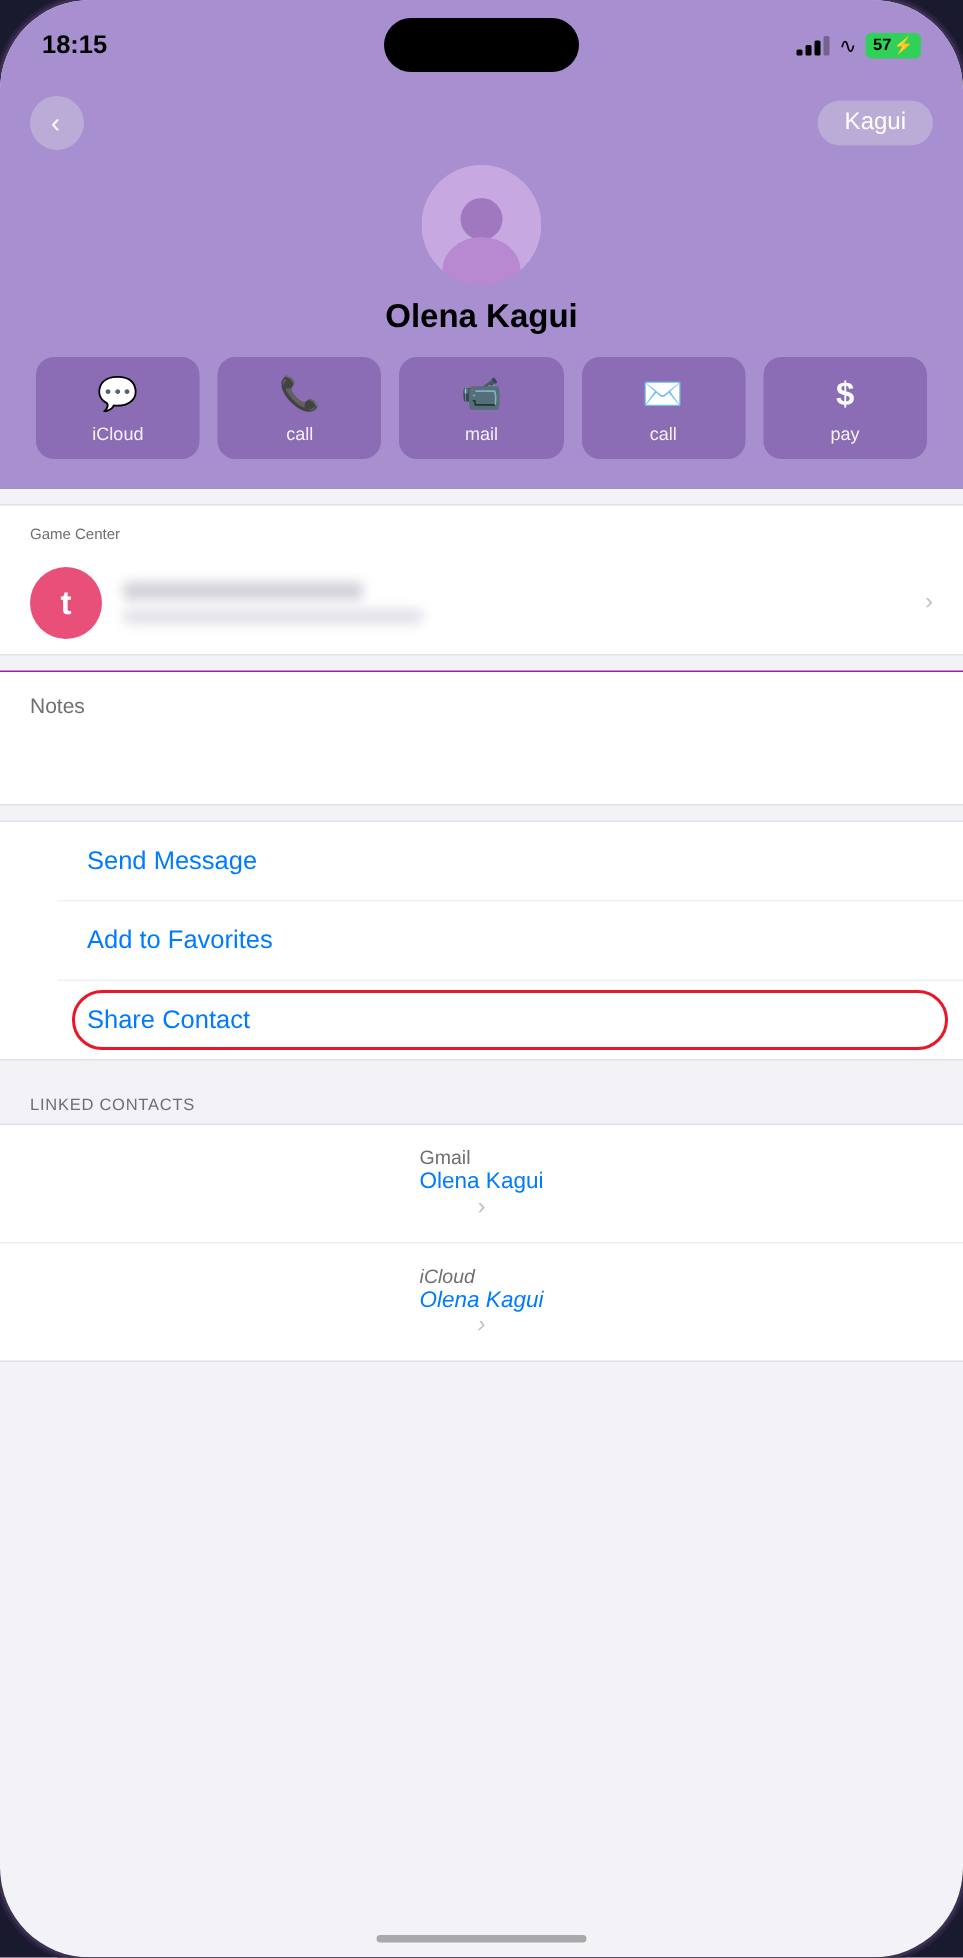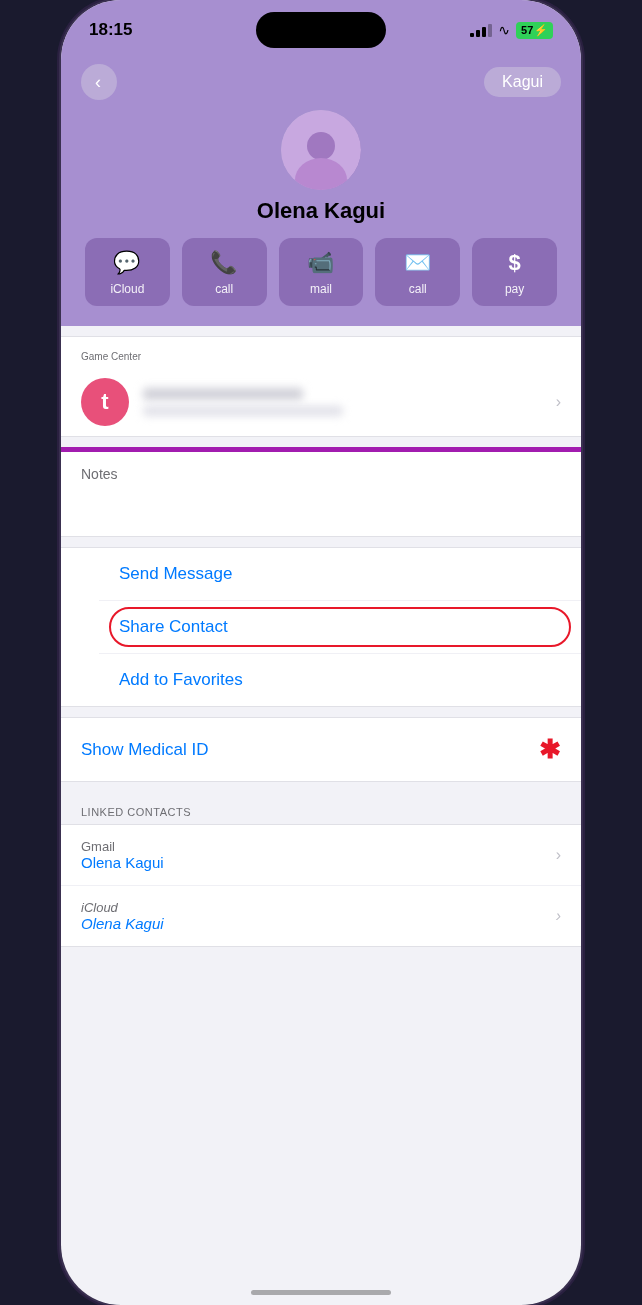--- a/index.html
+++ b/index.html
@@ -7,21 +7,21 @@
     body {
       background: #1a1a2e;
       display: flex;
       justify-content: center;
       align-items: center;
       min-height: 100vh;
       font-family: -apple-system, BlinkMacSystemFont, 'SF Pro Display', 'Helvetica Neue', Arial, sans-serif;
     }
 
     .phone-frame {
-      width: 520px;
+      width: 642px;
       height: 1305px;
       background: #2d2040;
       border-radius: 60px;
       position: relative;
       overflow: hidden;
       box-shadow: 0 0 0 2px #3a3050, 0 0 0 4px #2a2040, inset 0 0 20px rgba(0,0,0,0.3);
     }
 
     .phone-screen {
       position: absolute;
@@ -265,21 +265,21 @@
     }
 
     .chevron-right {
       color: #c0c0c8;
       font-size: 16px;
     }
 
     .notes-section {
       background: #fff;
       margin-top: 10px;
-      border-top: 5px solid #a21caf;
+      border-top: 1px solid #a21caf;
       border-bottom: 1px solid #e0e0e6;
       padding: 14px 20px;
       min-height: 90px;
     }
 
     .notes-label {
       font-size: 14px;
       color: #6e6e73;
       font-weight: 500;
       margin-bottom: 6px;
@@ -363,20 +363,21 @@
       border-bottom: 1px solid #e0e0e6;
     }
 
     .linked-item {
       padding: 14px 20px;
       border-bottom: 1px solid #f0f0f5;
       display: flex;
       justify-content: space-between;
       align-items: center;
       cursor: pointer;
+      flex-direction: column;
     }
 
     .linked-item:last-child {
       border-bottom: none;
       font-style: italic;
     }
 
     .linked-source {
       font-size: 13px;
       color: #6e6e73;
@@ -485,35 +486,29 @@
       </div>
 
       <div class="notes-section">
         <div class="notes-label">Notes</div>
       </div>
 
       <div class="action-list">
         <div class="action-list-item">
           <span class="action-list-item-text">Send Message</span>
         </div>
+        <div class="action-list-item">
+          <span class="action-list-item-text">Add to Favorites</span>
+        </div>
         <div class="action-list-item share-contact-item">
           <span class="action-list-item-text">Share Contact</span>
           <div class="share-contact-highlight"></div>
         </div>
-        <div class="action-list-item">
-          <span class="action-list-item-text">Add to Favorites</span>
-        </div>
-      </div>
-
-      <div class="medical-section">
-        <div class="medical-row">
-          <span class="action-list-item-text">Show Medical ID</span>
-          <span class="medical-asterisk">✱</span>
-        </div>
-      </div>
+      </div>
+
 
       <div class="linked-section">
         <div class="linked-header">LINKED CONTACTS</div>
         <div class="linked-card">
           <div class="linked-item">
             <div>
               <div class="linked-source">Gmail</div>
               <div class="linked-name">Olena Kagui</div>
             </div>
             <span class="chevron-right">›</span>

